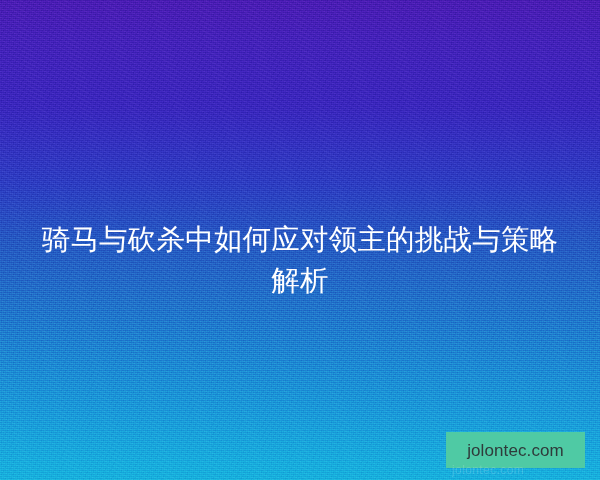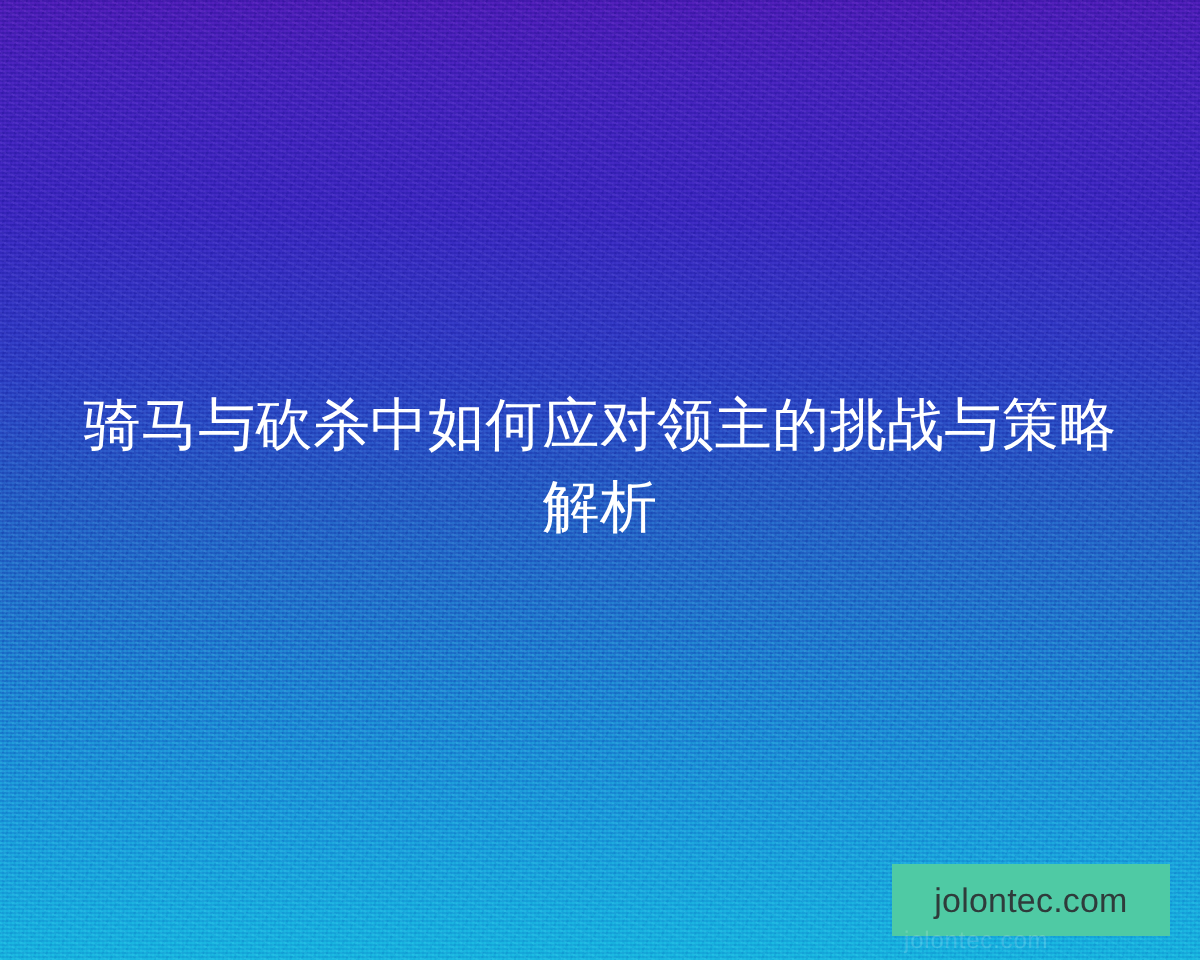--- a/index.html
+++ b/index.html
@@ -66,21 +66,21 @@
       repeating-linear-gradient(-63deg,
         rgba(0,0,0,.9) 0px, rgba(0,0,0,.9) 1px,
         rgba(255,255,255,0) 1px, rgba(255,255,255,0) 5px);
   }
 
   
   .title-block {
     position: absolute;
     left: 0;
     right: 0;
-    top: 193px;
+    top: 220px;
     padding: 0 38px;
     text-align: center;
     color: #ffffff;
     font-size: 28.5px;
     line-height: 41px;
     font-weight: 400;
     letter-spacing: .2px;
     white-space: pre-wrap;
     text-rendering: geometricPrecision;
   }

